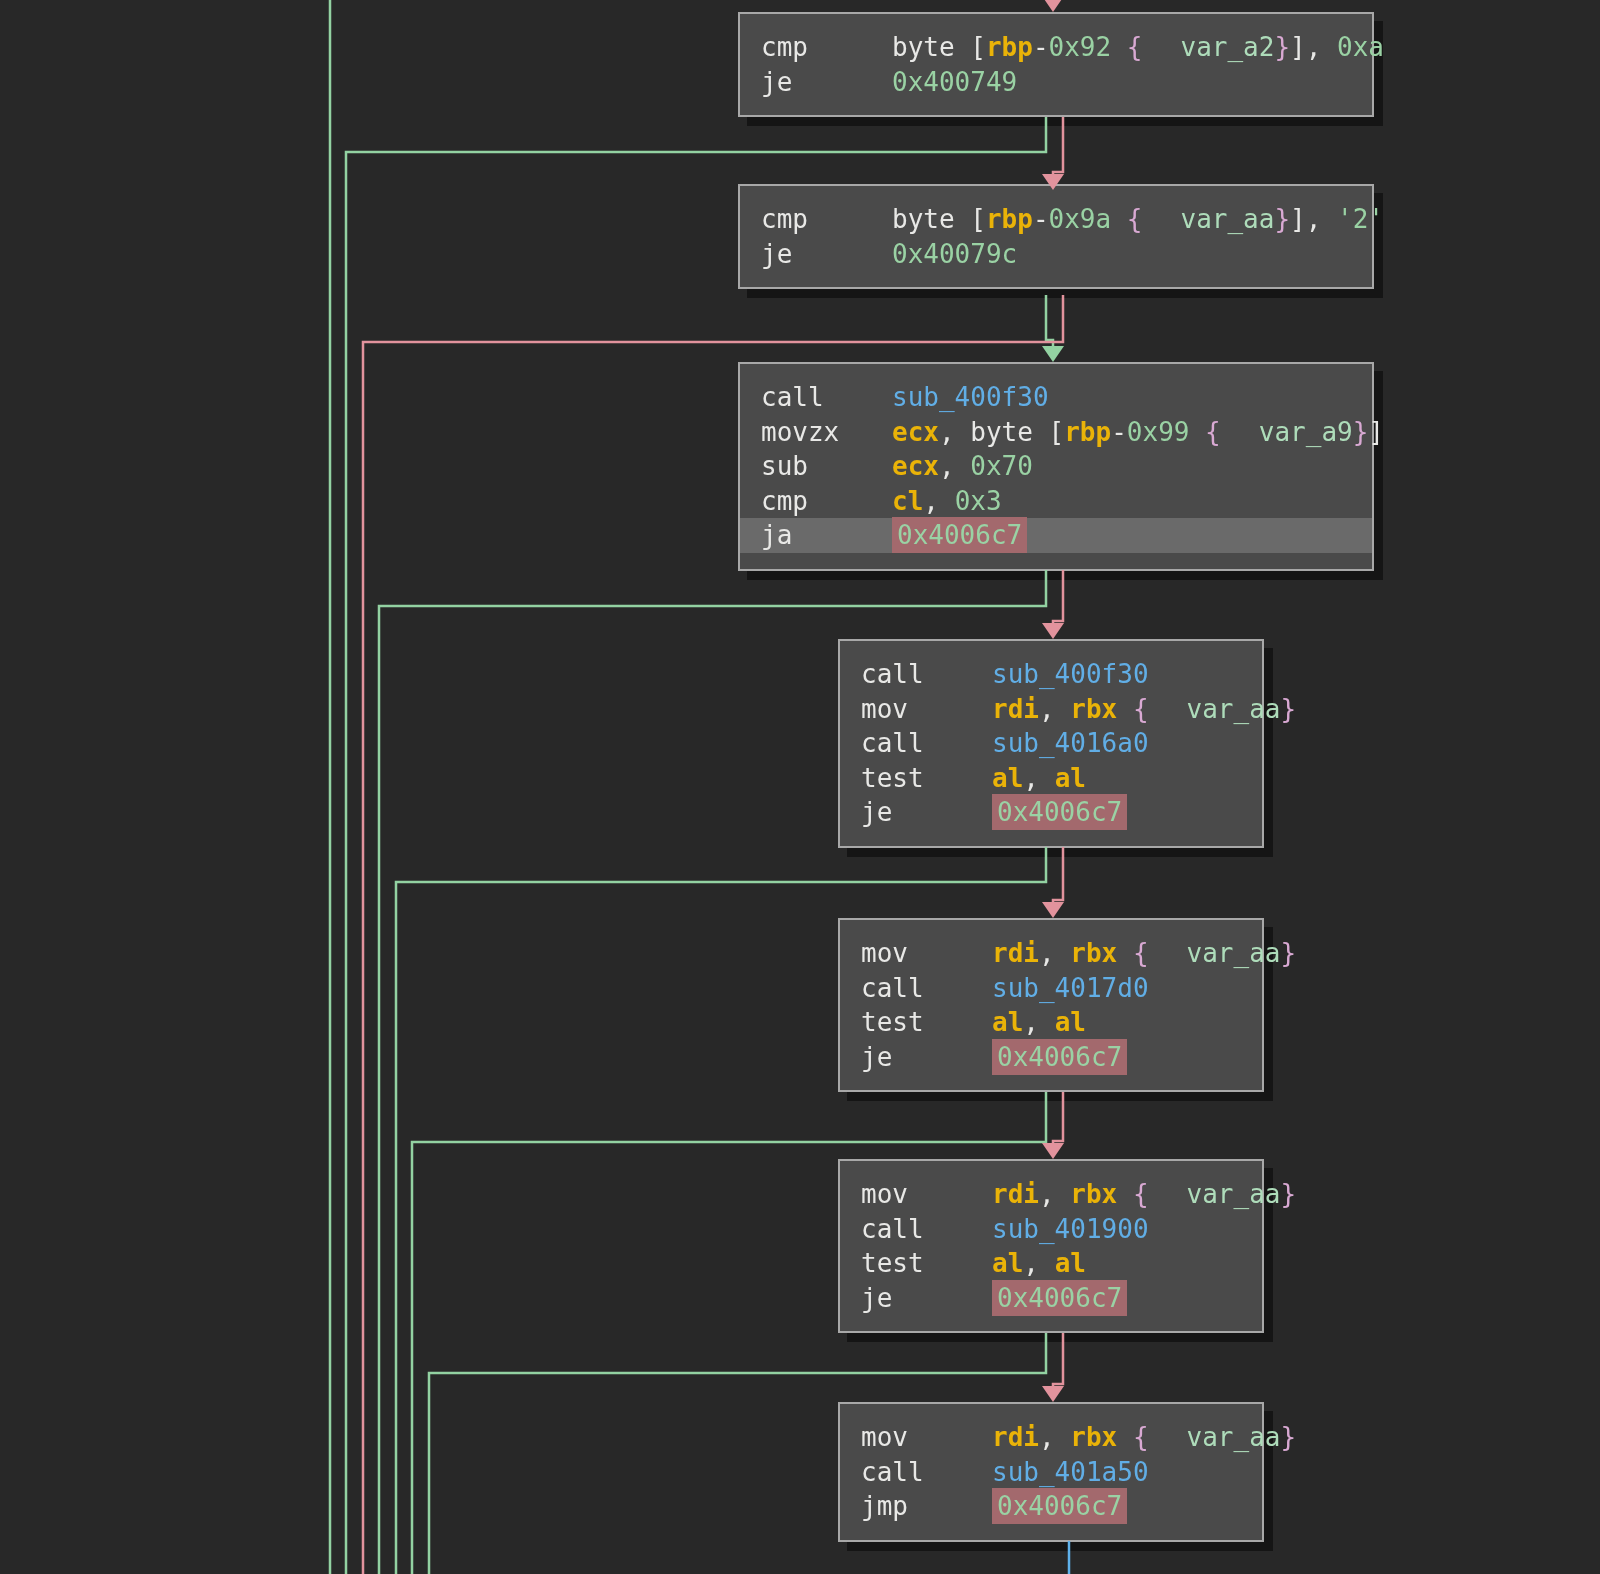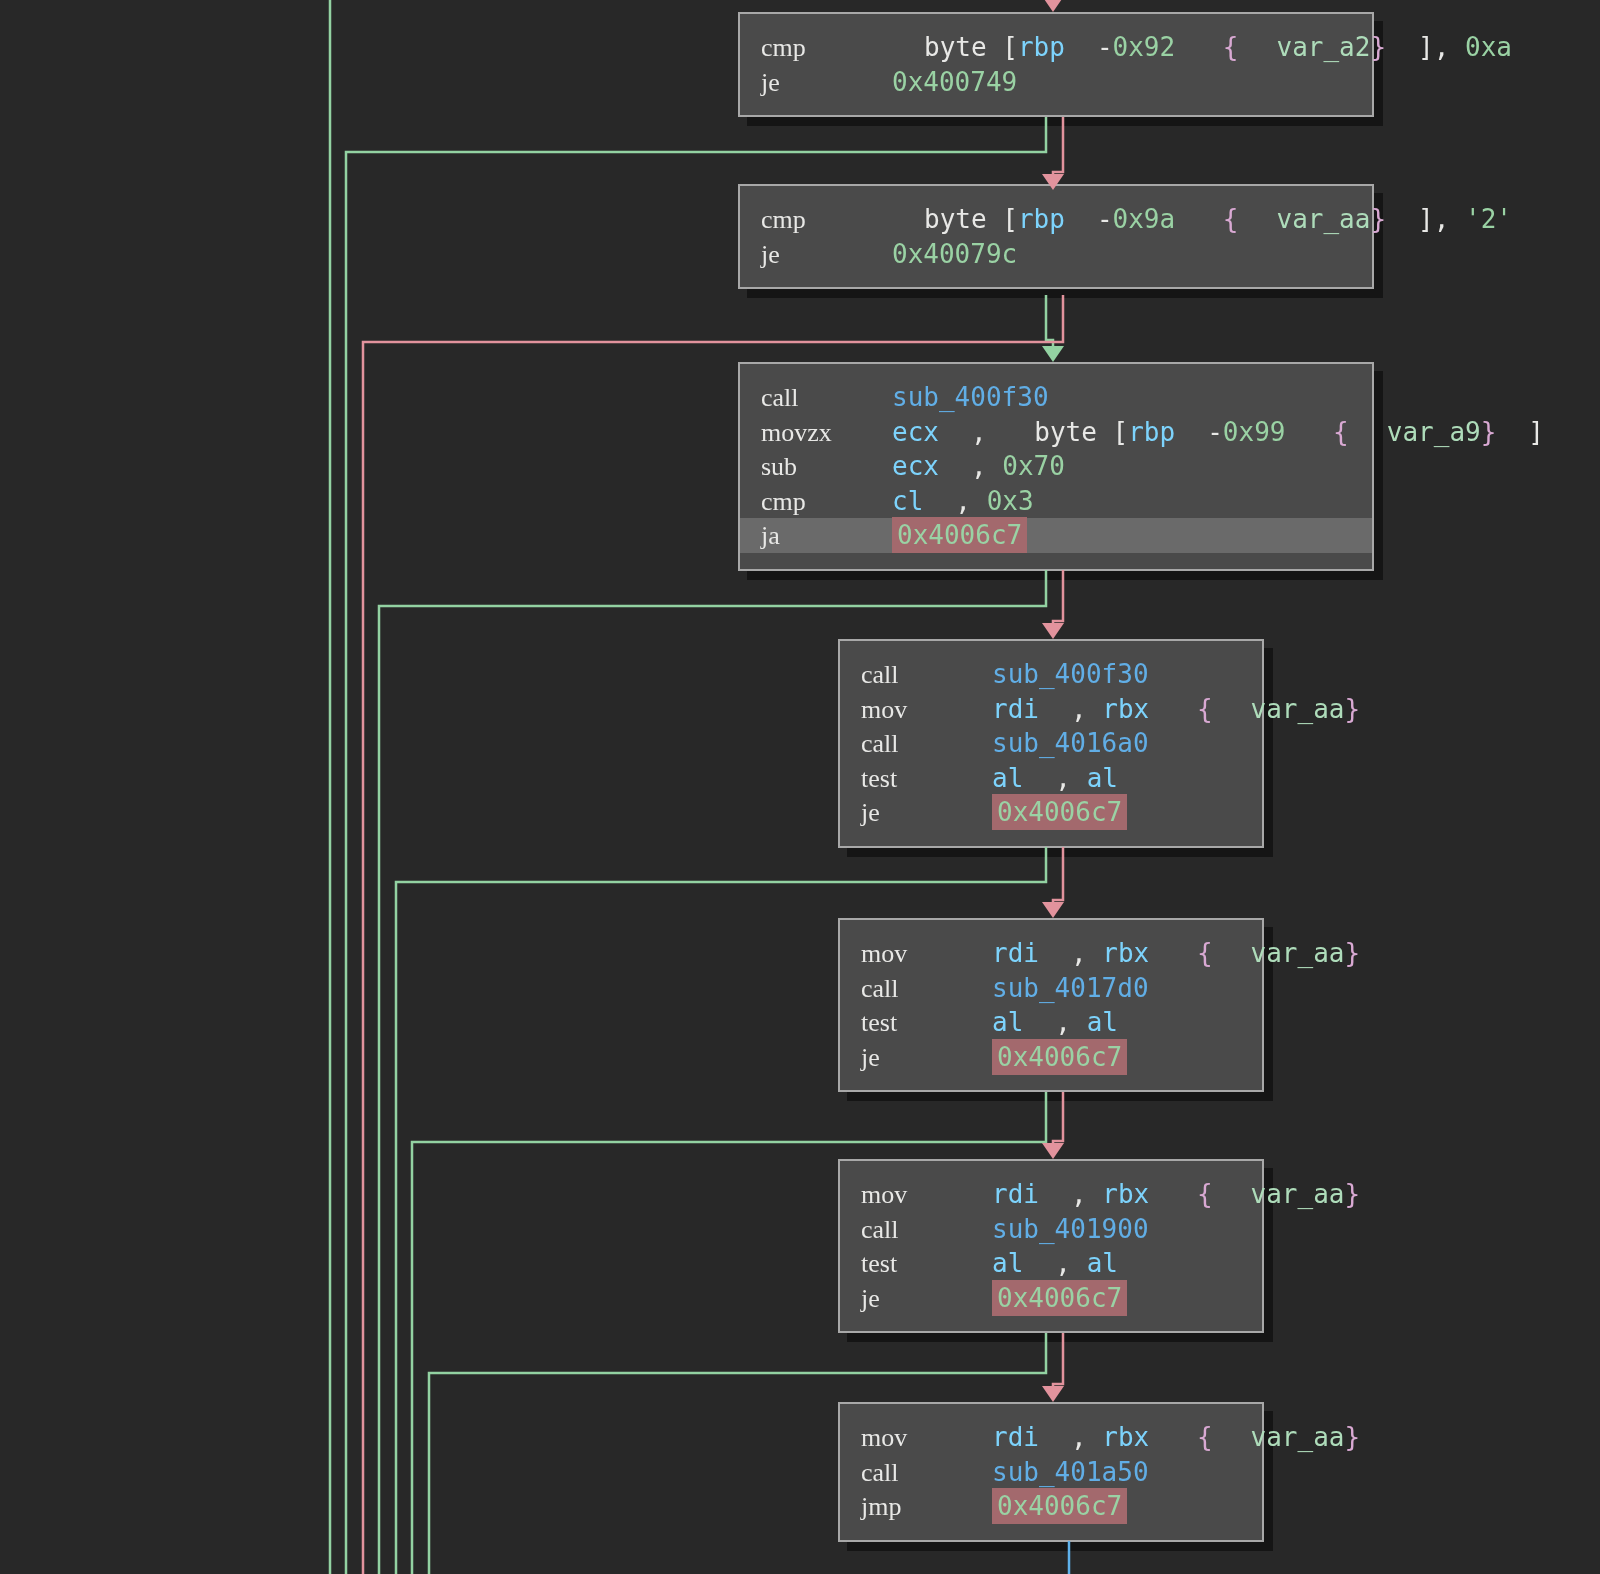--- a/index.html
+++ b/index.html
@@ -4,23 +4,23 @@
 <style>
   html,body{margin:0;padding:0;background:#282828;}
   #stage{position:relative;width:1600px;height:1574px;overflow:hidden;
          background:#282828;font-family:"DejaVu Sans Mono","Liberation Mono",monospace;}
   .block{position:absolute;box-sizing:border-box;background:#4a4a4a;
          border:2px solid #a8a8a8;padding:16px 0;z-index:1;
          box-shadow:9px 9px 0 #151515;}
   .row{height:34.5px;line-height:34.5px;font-size:26px;color:#e8e8e6;
        white-space:pre;padding-left:21px;}
   .row-hl{background:#6a6a6a;}
-  .mn{display:inline-block;width:131px;color:#e8e8e6;font-family:Liberation Serif, serif;}
-  .tk-text{color:#e8e8e6;margin-left:32px;}
-  .tk-reg{color:#7dd3fc;}
+  .mn{display:inline-block;width:131px;color:#e8e8e6;}
+  .tk-text{color:#e8e8e6;}
+  .tk-reg{color:#eab308;font-weight:bold;}
   .tk-num{color:#9ad2a4;}
   .tk-code{color:#61aee6;}
   .tk-brace{color:#d9a9d3;}
   .tk-var{color:#aedcba;margin-left:38px;}
   .tk-hl{background:#a3696d;padding:3px 5px;text-align:right;}
   #edges{position:absolute;left:0;top:0;z-index:2;pointer-events:none;}
 </style>
 </head>
 <body>
 

